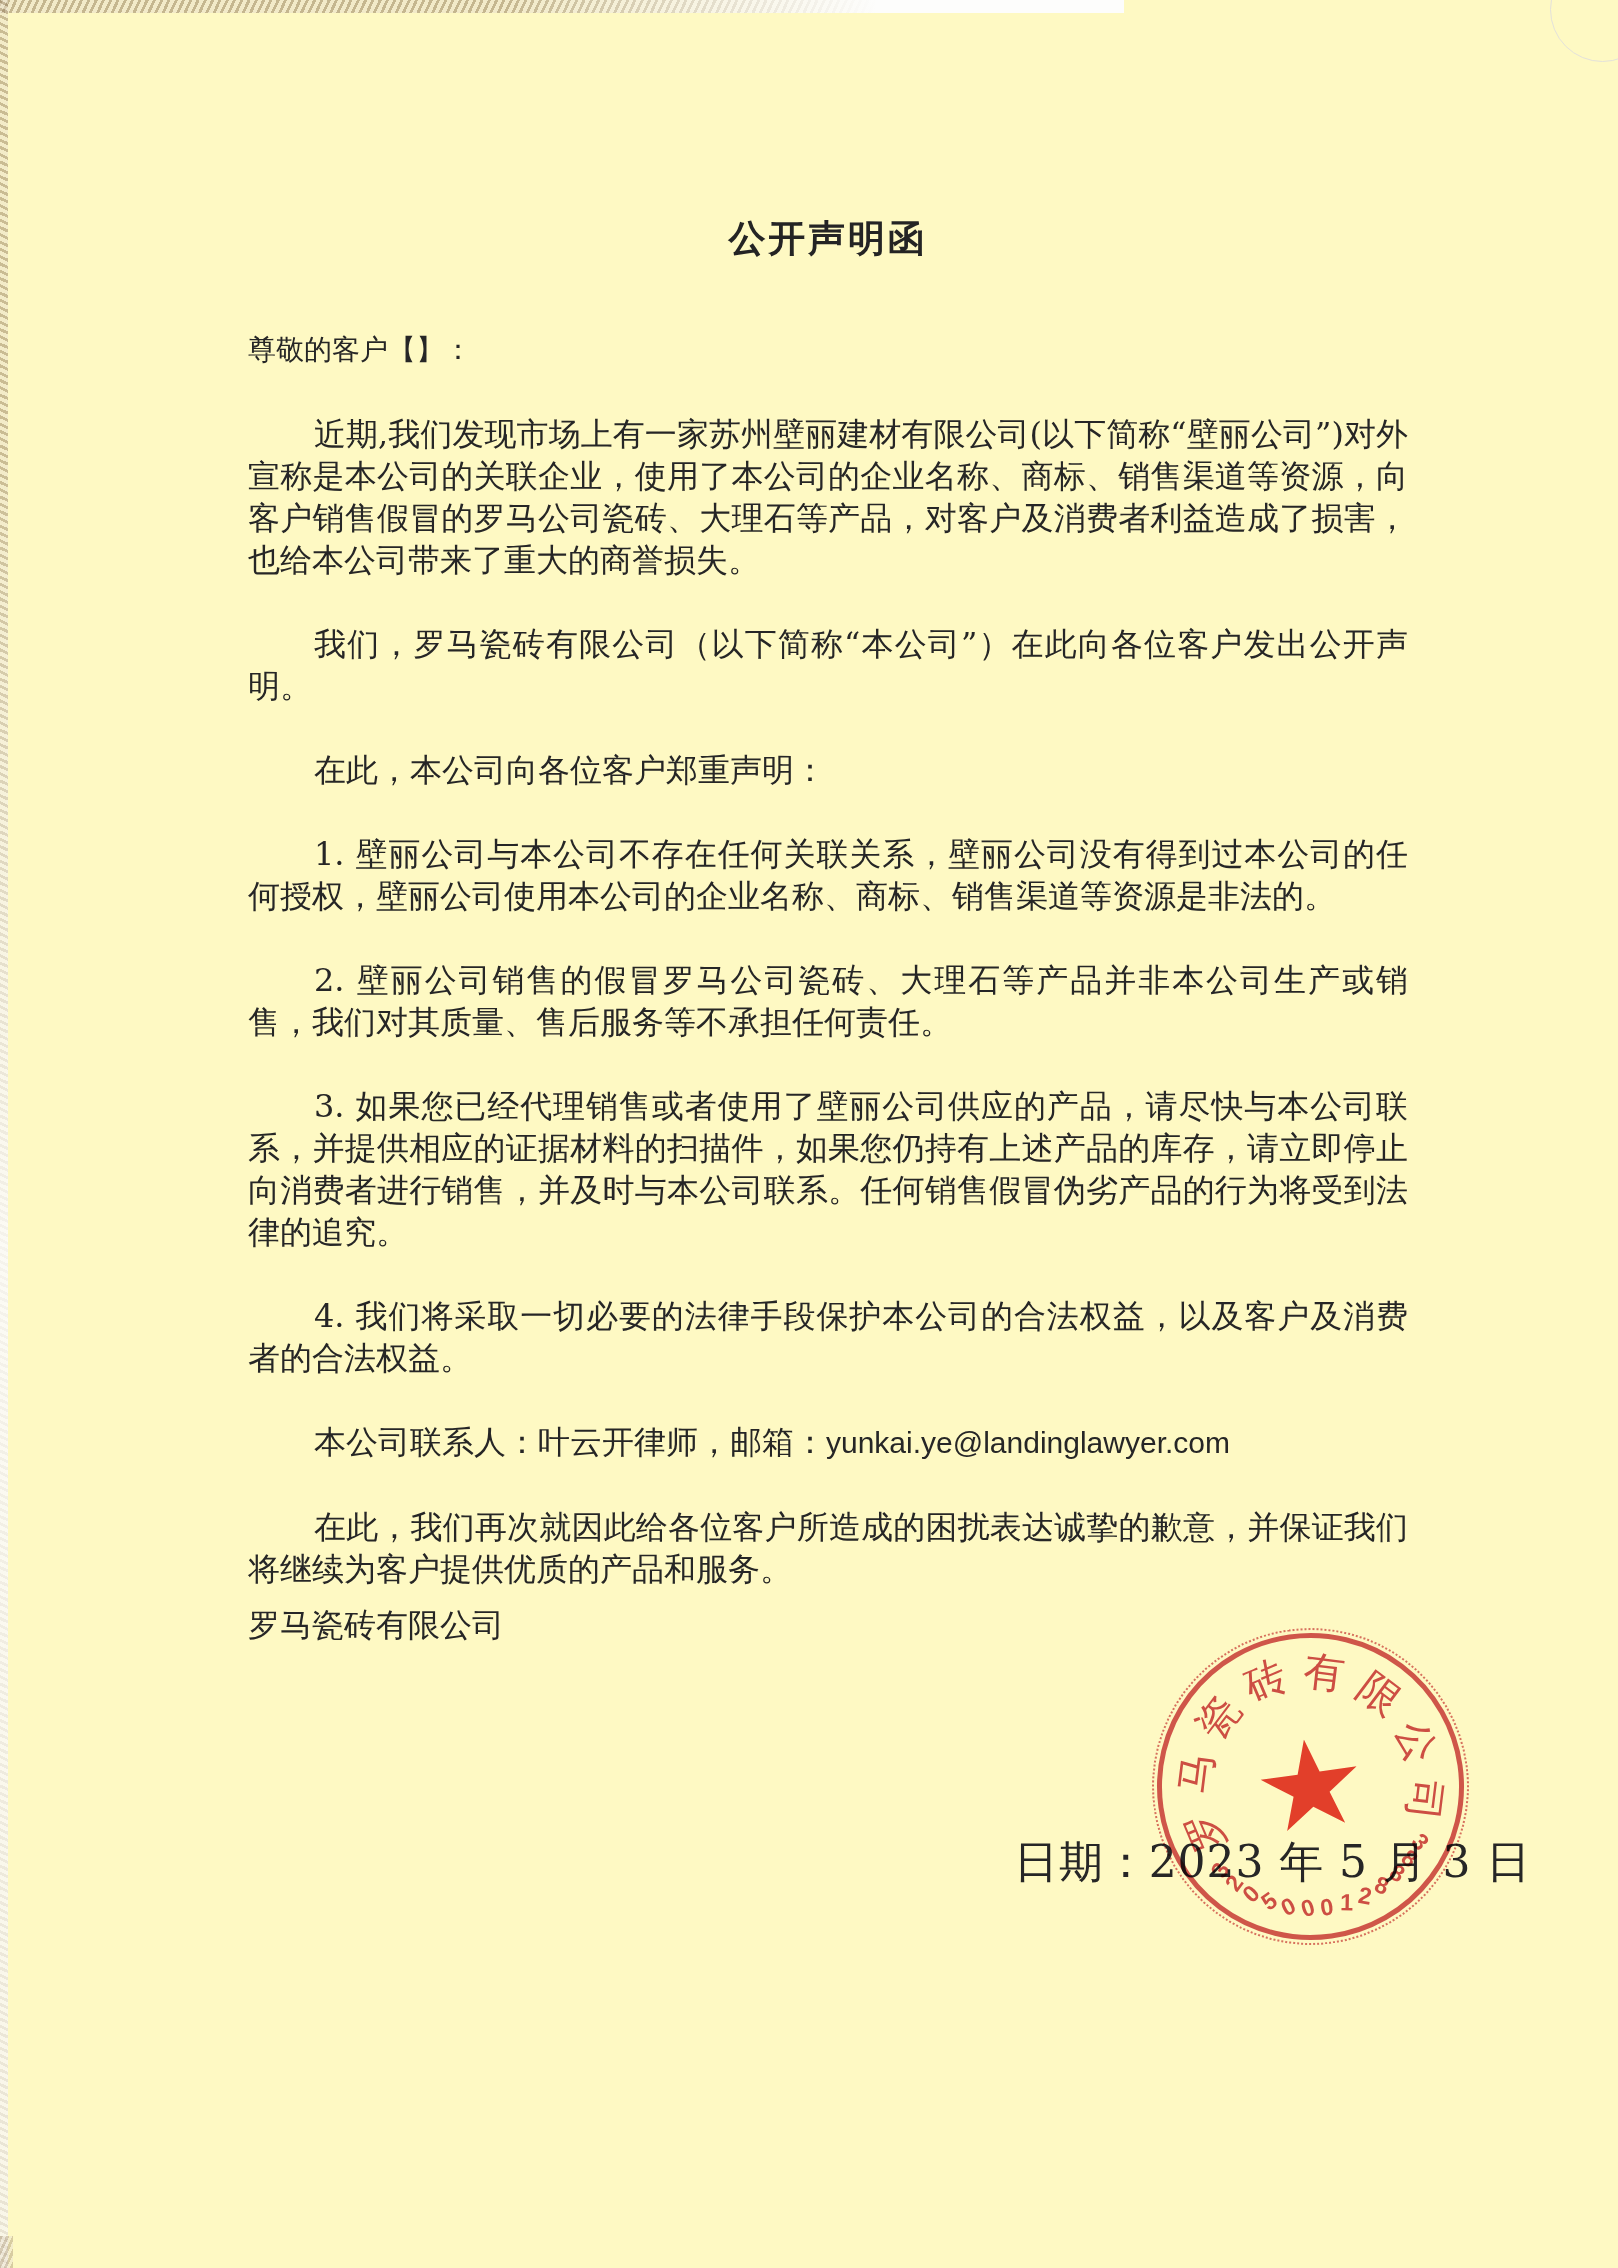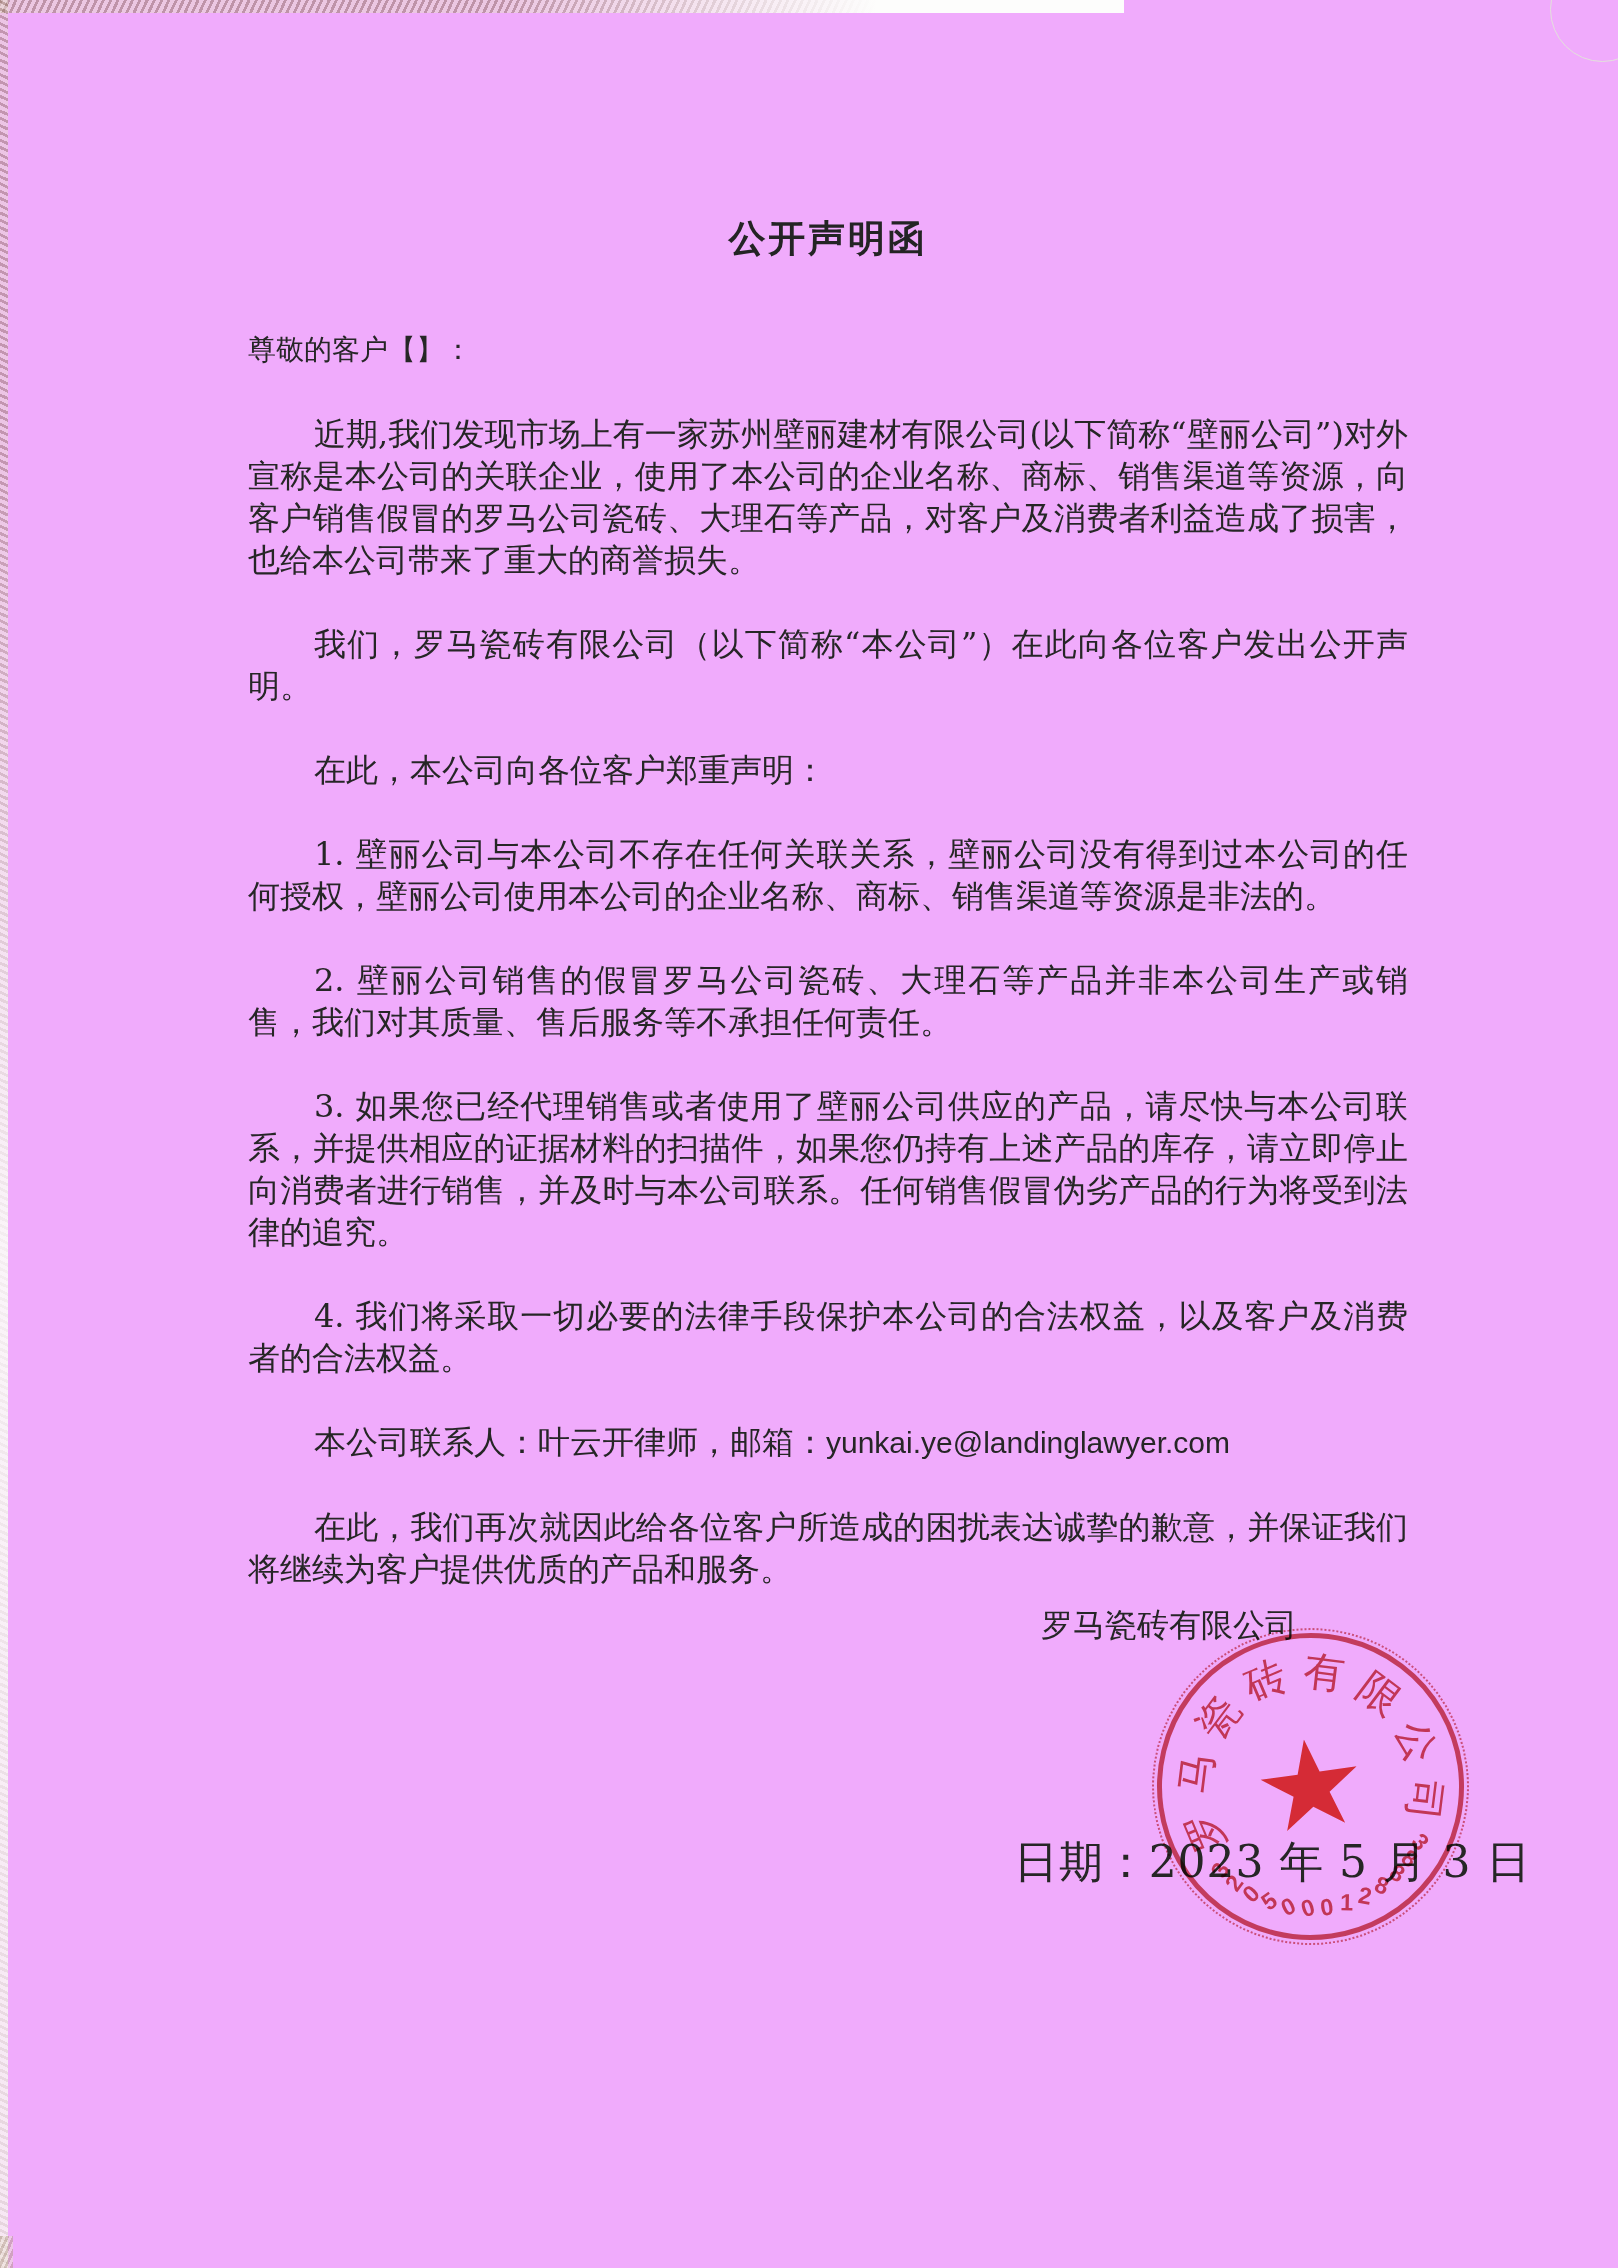--- a/index.html
+++ b/index.html
@@ -1,19 +1,19 @@
 <!DOCTYPE html>
 <html style="font-size:15px"><head>
 <meta charset="utf-8">
 <style>
   html,body{margin:0;padding:0;background:#e9e7e2;}
   .page{
     position:relative;
     width:1619px;height:2268px;
-    background:#f0abfc;
+    background:#fef9c3;
     overflow:hidden;
     font-family:"DejaVu Serif","Liberation Serif",serif;
     color:#222;
   }
   
   .edge-top{
     position:absolute;top:0;left:0;width:1124px;height:13px;
     background:
       linear-gradient(90deg, rgba(253,253,252,0) 0%, rgba(253,253,252,0) 45%, #fdfdfc 78%),
       repeating-linear-gradient(115deg, rgba(150,128,100,0.55) 0 2.8px, rgba(232,222,205,0.55) 2.8px 6.6px);
@@ -52,21 +52,20 @@
     text-indent:66px;text-align:justify;
     color:#262626;
   }
   .email{
     font-family:"Liberation Sans","DejaVu Sans",sans-serif;
     font-size:30px;
   }
   .signature{
     margin:9.4px 0 0 0;
     padding-right:111px;
-    text-align:right;
     font-size:32px;line-height:52px;
     color:#262626;
   }
   .date-line{
     position:absolute;left:1014px;top:1843px;
     font-size:44px;line-height:37px;color:#262626;
     letter-spacing:0.9px;
   }
   
   .stamp{

